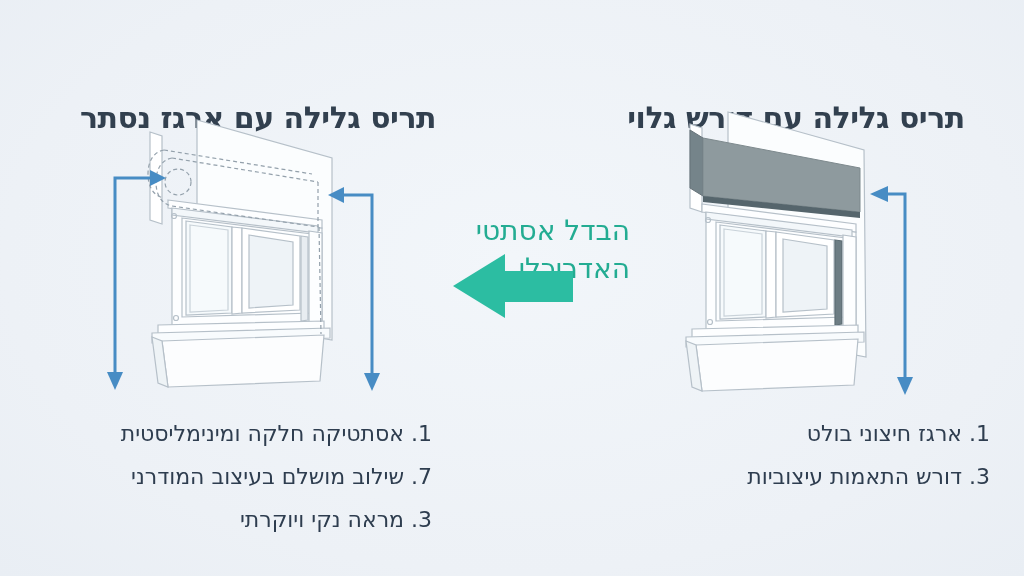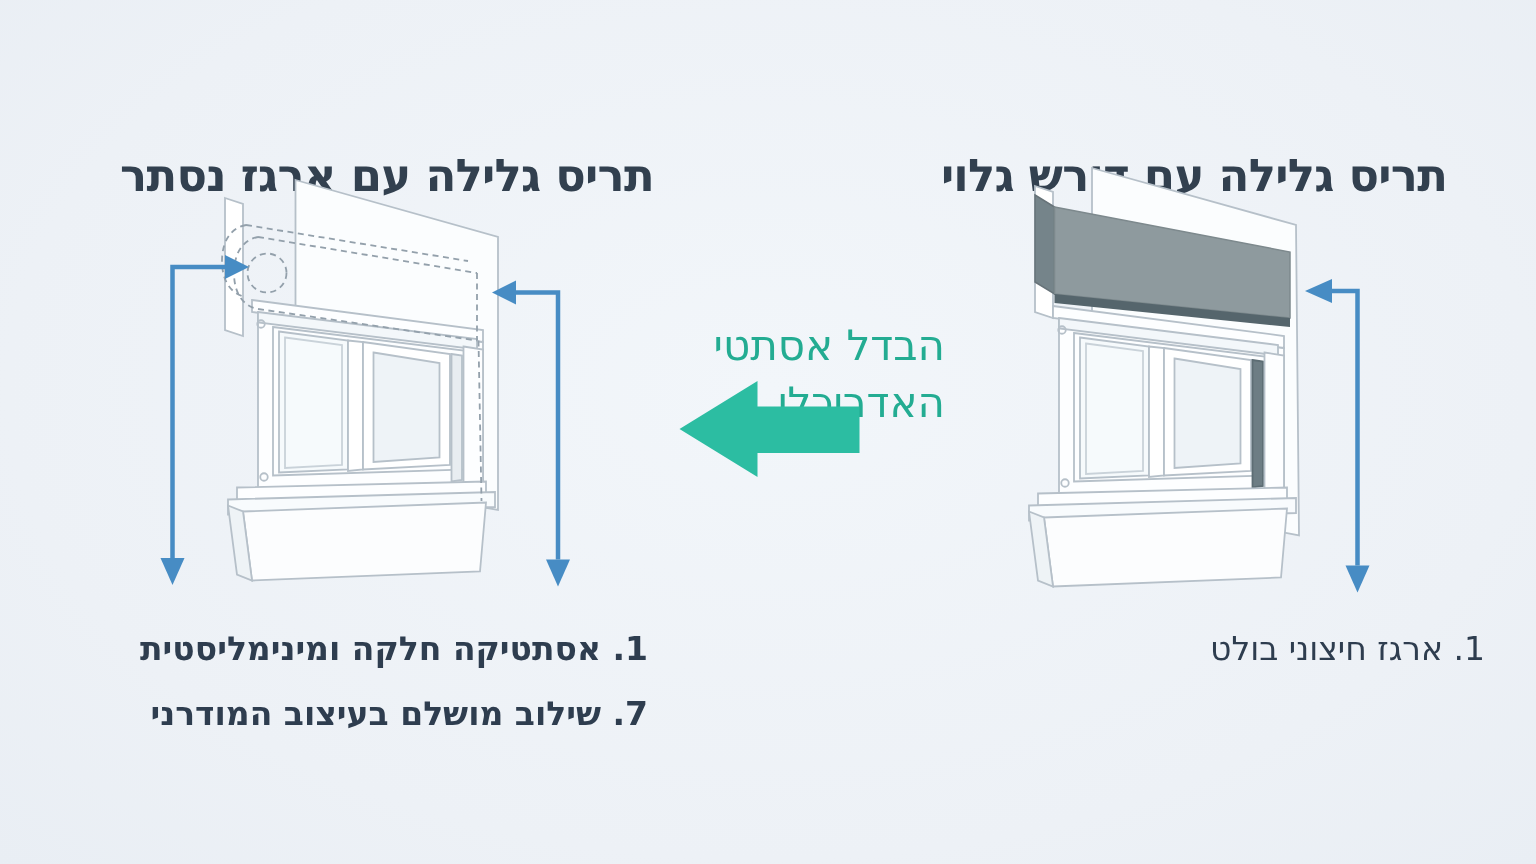--- a/index.html
+++ b/index.html
@@ -26,21 +26,21 @@
     text-align:right;direction:rtl;
     font-size:28px;font-weight:normal;color:#23ac92;
     line-height:38px;
     margin-top:40px;
   }
   .feature-list{
     position:absolute;top:412px;direction:rtl;text-align:right;
     font-size:22px;color:#2e3d4f;line-height:43px;white-space:nowrap;
   }
   .list-right{right:34px;margin-left:44px;}
-  .list-left{right:592px;font-weight:bold;}
+  .list-left{right:592px;}
   .abs{position:absolute;}
   svg{display:block;}
 </style>
 </head>
 <body>
 
 <div class="stage">
 
   <div class="panel-title title-right">תריס גלילה עם דורש גלוי</div>
   <div class="panel-title title-left">תריס גלילה עם ארגז נסתר</div>
@@ -140,20 +140,22 @@
     </g>
     <g>
       <path d="M238,101 L266,101 L266,279" stroke="#478cc4" stroke-width="3" fill="none"></path>
       <polygon points="222,101 238,93 238,109" fill="#478cc4"></polygon>
       <polygon points="266,297 258,279 274,279" fill="#478cc4"></polygon>
     </g>
   </svg>
 
   <div class="feature-list list-right">
     <div class="list-item">1. ארגז חיצוני בולט</div>
+    <div class="list-item">3. דורש התאמות עיצוביות</div>
   </div>
 
   <div class="feature-list list-left">
     <div class="list-item">1. אסתטיקה חלקה ומינימליסטית</div>
     <div class="list-item">7. שילוב מושלם בעיצוב המודרני</div>
+    <div class="list-item">3. מראה נקי ויוקרתי</div>
   </div>
 
 </div>
 
 </body></html>

